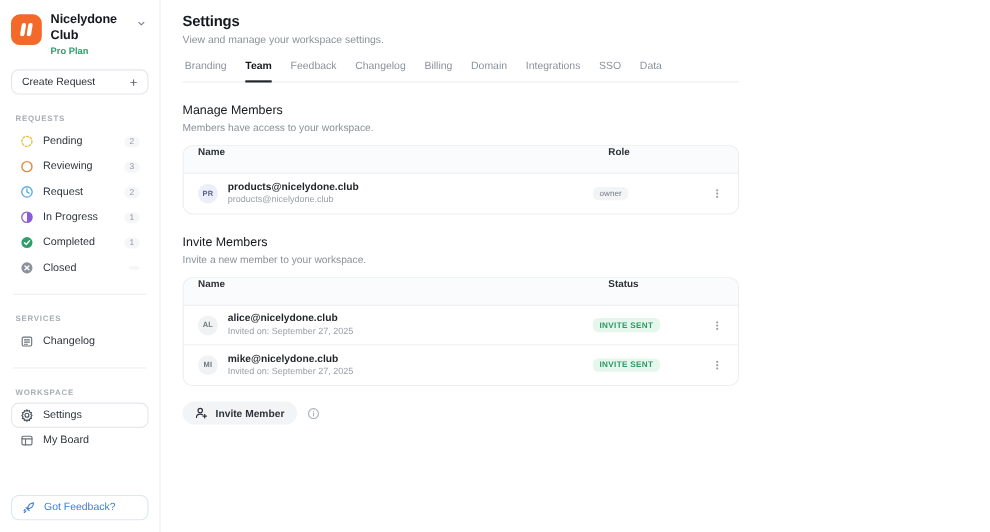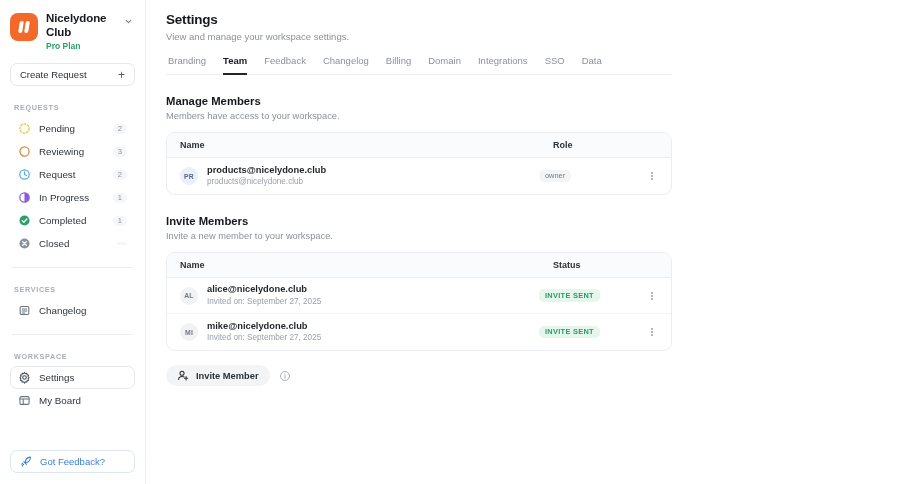--- a/index.html
+++ b/index.html
@@ -76,26 +76,26 @@
   .page-title { font-size: 13.5px; font-weight: 700; color: #15181d; letter-spacing: -.2px; }
   .page-sub { font-size: 9.5px; color: #8b919a; margin-top: 4px; }
 
   .tabs { display: flex; align-items: flex-end; gap: 17px; margin-top: 13px;
           border-bottom: 1px solid #ebedf0; width: 506px; padding-left: 2px; }
   .tab { font-size: 9.5px; color: #8b919a; padding-bottom: 7px; cursor: pointer;
          border-bottom: 2px solid transparent; margin-bottom: -1px; white-space: nowrap; }
   .tab.active { color: #15181d; font-weight: 700; border-bottom-color: #22262b; }
 
   .sec-head { margin-top: 20px; }
-  .sec-title { font-size: 11.3px; font-weight: 700; color: #15181d; }
+  .sec-title { font-size: 11.3px; font-weight: 400; color: #15181d; }
   .sec-desc { font-size: 9.3px; color: #8b919a; margin-top: 4px; }
 
   .card { width: 506px; margin-top: 11px; border: 1px solid #ebedf0; border-radius: 9px;
           background: #fff; overflow: hidden; }
-  .thead { display: flex; align-items: center; height: 25px; padding: 0 13px;
+  .thead { display: flex; height: 25px; padding: 0 13px;
            background: #fafbfc; border-bottom: 1px solid #ebedf0; }
   .th { font-size: 9px; font-weight: 700; color: #2b3138; }
   .th.name { flex: 1; }
   .th.right { width: 105px; }
   .trow { display: flex; align-items: center; min-height: 36px; padding: 0 11px 0 13px;
           border-bottom: 1px solid #f1f2f4; }
   .trow:last-child { border-bottom: none; }
   .avatar { width: 18px; height: 18px; border-radius: 50%; flex: 0 0 18px;
             display: flex; align-items: center; justify-content: center;
             font-size: 6.8px; font-weight: 700; letter-spacing: .2px; }

